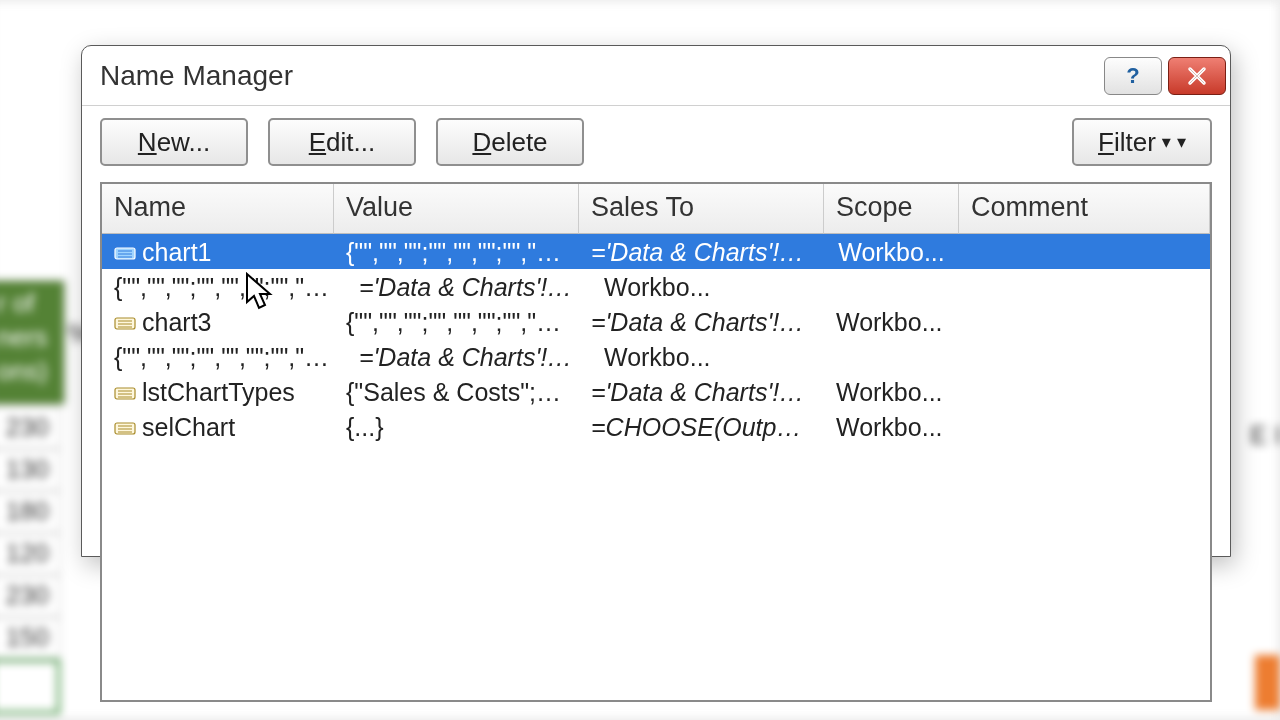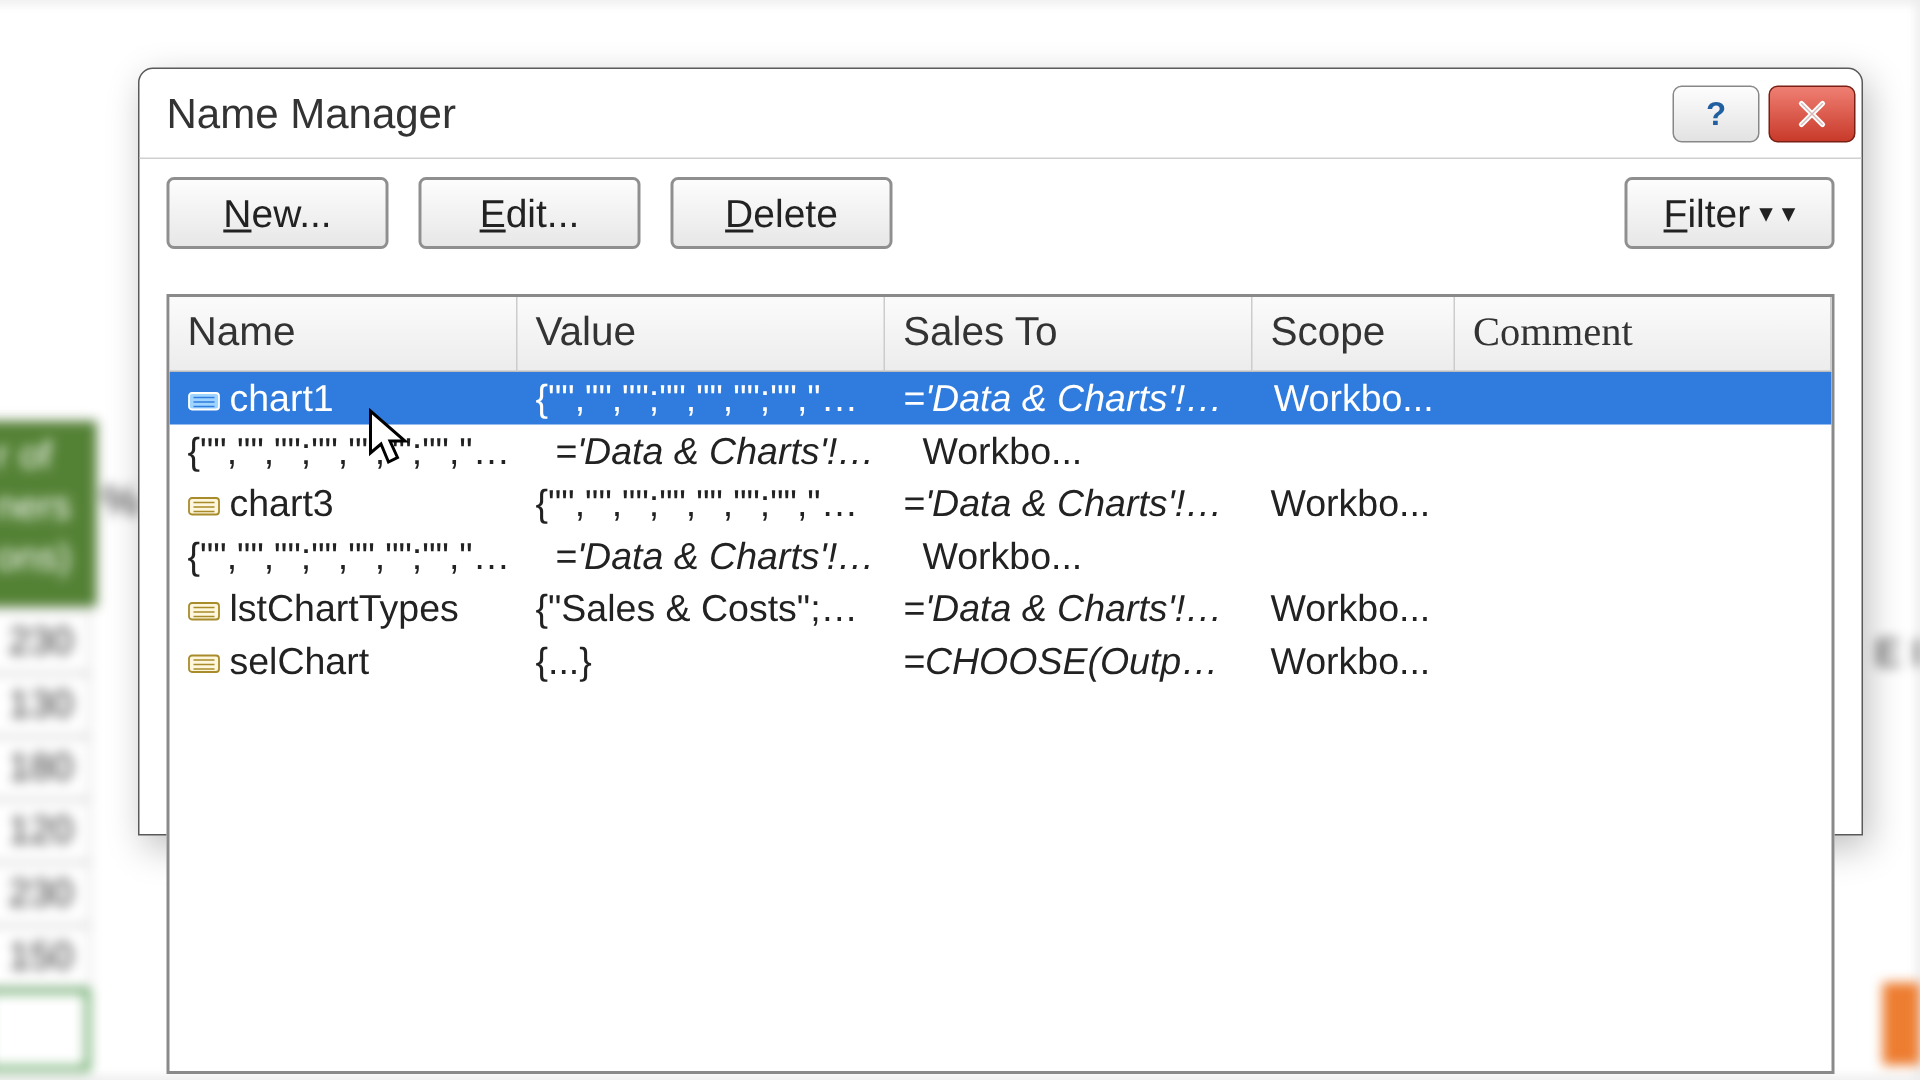--- a/index.html
+++ b/index.html
@@ -64,21 +64,21 @@
       right: 0; top: 420px;
       width: 30px; height: 40px;
       color: #333;
       font-size: 26px;
       overflow: hidden;
       white-space: nowrap;
     }
     
     .dialog {
       position: absolute;
-      left: 92px;
+      left: 81px;
       top: 45px;
       width: 1150px;
       height: 512px;
       background: #fff;
       border: 1px solid #5a5a5a;
       border-radius: 10px 10px 0 0;
       box-shadow: 4px 8px 24px rgba(0,0,0,0.25);
       z-index: 10;
     }
     .titlebar {
@@ -135,21 +135,21 @@
     .spacer { flex: 1; }
     .filter-btn {
       min-width: 140px;
     }
     .filter-btn .caret {
       margin-left: 6px;
       font-size: 18px;
     }
     
     .listbox {
-      margin: 18px 18px 0 18px;
+      margin: 4px 18px 0 18px;
       border: 2px solid #8a8a8a;
       height: 520px;
       background: #fff;
       overflow: hidden;
     }
     .cols {
       display: flex;
       height: 50px;
       background: linear-gradient(#fbfbfb, #ececec);
       color: #333;
@@ -159,21 +159,21 @@
       padding: 8px 12px;
       border-right: 1px solid #ccc;
       border-bottom: 1px solid #bdbdbd;
       white-space: nowrap;
       overflow: hidden;
     }
     .col-name { width: 232px; }
     .col-value { width: 245px; }
     .col-refers { width: 245px; }
     .col-scope { width: 135px; }
-    .col-comment { flex: 1; border-right: none; font-family: Liberation Serif, serif; }
+    .col-comment { flex: 1; border-right: none; }
     .row {
       display: flex;
       height: 35px;
       font-size: 25px;
       color: #222;
       align-items: center;
     }
     .row.selected {
       background: #2f7bde;
       color: #fff;

